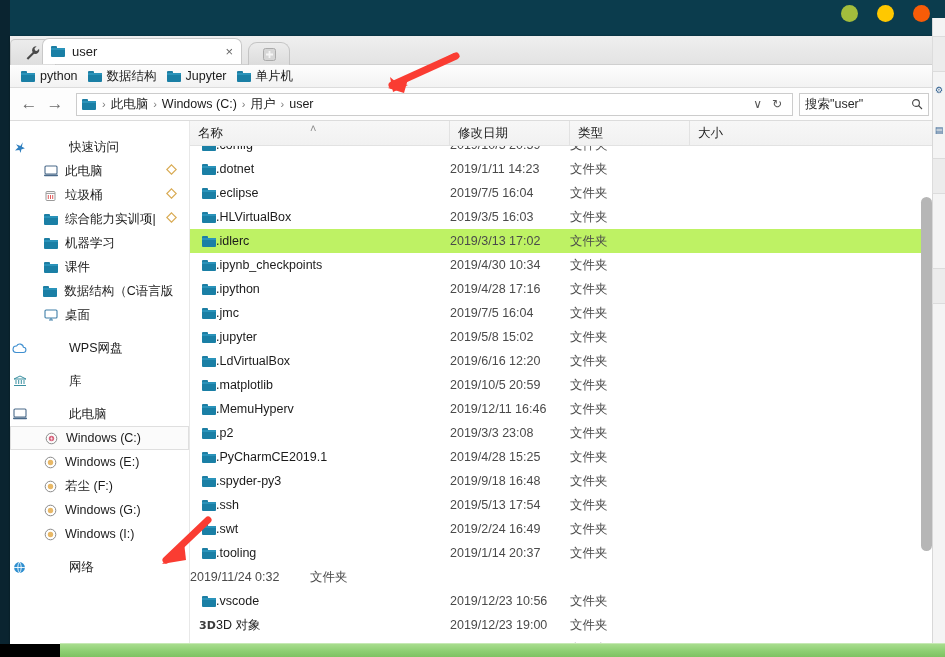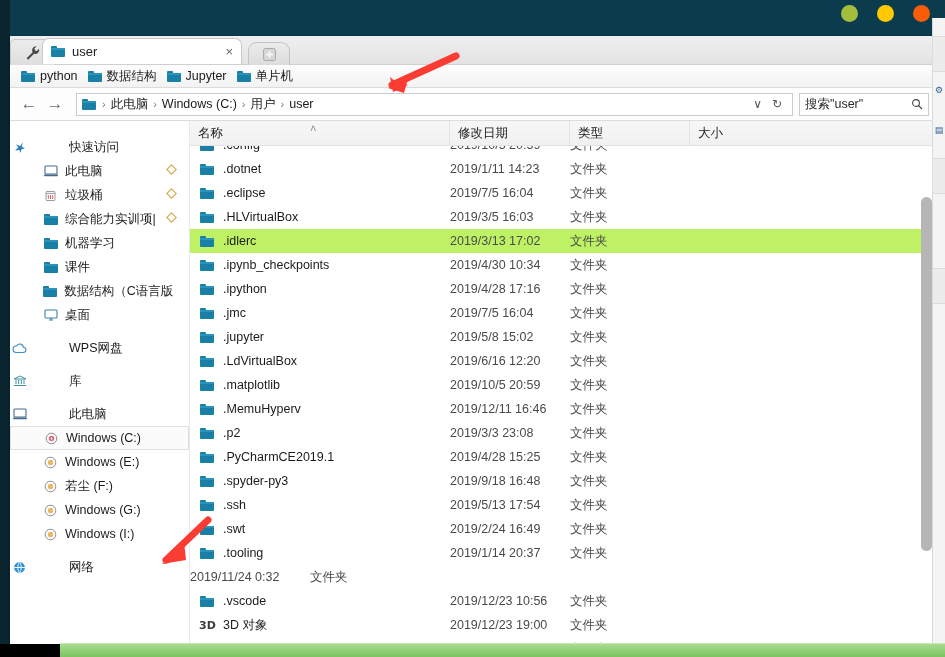--- a/index.html
+++ b/index.html
@@ -114,21 +114,21 @@
   .col.type{width:120px;}
   .col.size{width:100px;border-right:none;}
   #sortcaret{position:absolute;left:120px;top:-5px;font-size:11px;color:#8a8a8a;}
   #rows{position:relative;}
   .row{height:24px;display:flex;align-items:center;font-size:12.5px;color:#1b1b1b;}
   .row.sel{background:#bef264;}
   .row .c-name{width:260px;display:flex;align-items:center;padding-left:8px;box-sizing:border-box;}
   .row .c-date{width:120px;color:#4a4a4a;}
   .row .c-type{width:120px;color:#4a4a4a;}
   .row .c-size{width:100px;}
-  .row .fico{width:18px;display:inline-flex;align-items:center;justify-content:center;margin-right:7px;}
+  .row .fico{width:18px;display:inline-flex;align-items:center;justify-content:flex-end;}
   #firstrow-clip{height:11px;overflow:hidden;}
   #firstrow-clip .row{margin-top:-13px;}
   
   #vscroll{
     position:absolute;right:3px;top:26px;width:11px;height:515px;background:#fff;
   }
   #vthumb{position:absolute;left:0;top:50px;width:11px;height:354px;background:#b6b6b6;border-radius:6px;}
   
   #rightedge{position:absolute;right:0;top:18px;width:12px;height:632px;background:#f4f4f4;border-left:1px solid #d8d8d8;}
   .edge-tab{position:absolute;right:0;width:12px;background:#ececec;border:1px solid #dcdcdc;border-right:none;}

